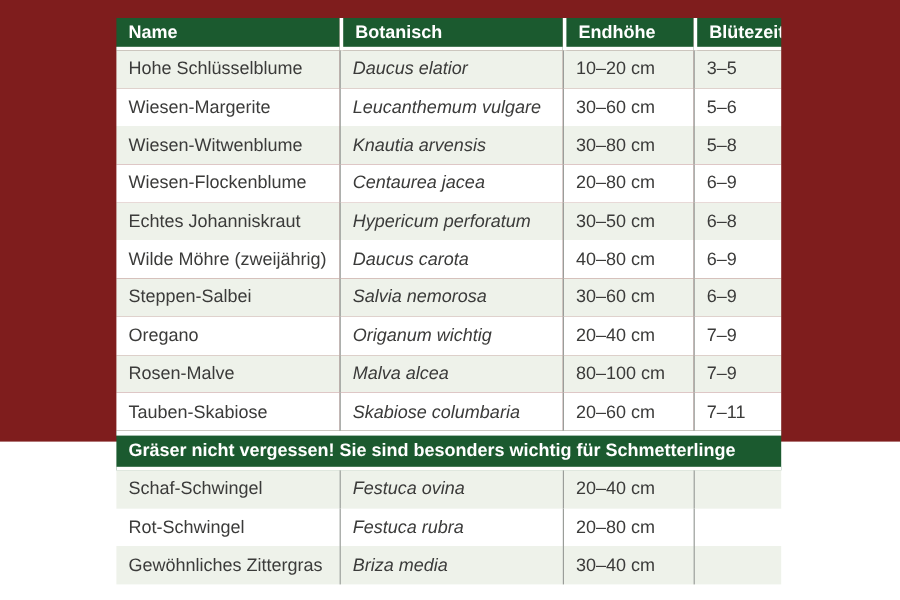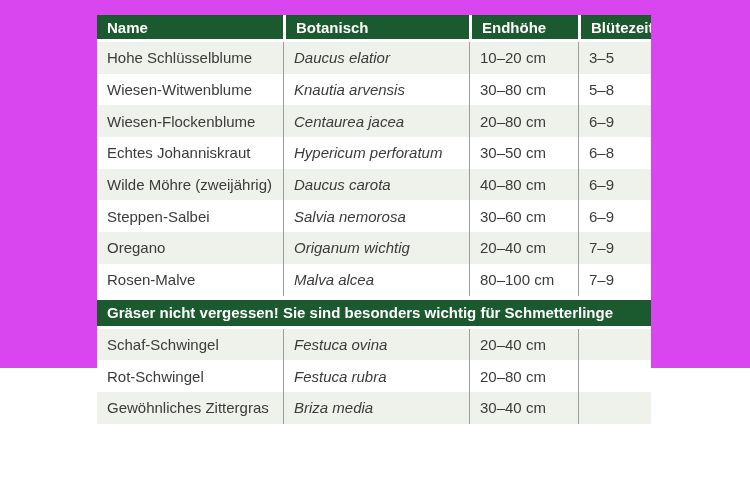--- a/index.html
+++ b/index.html
@@ -2,21 +2,21 @@
 <html><head>
 <meta charset="utf-8">
 <style>
   * { margin: 0; padding: 0; box-sizing: border-box; }
   html, body {
     width: 750px; height: 500px;
     background: #ffffff;
     overflow: hidden;
     font-family: "Liberation Sans", "DejaVu Sans", sans-serif;
   }
-  .page { position: relative; width: 750px; height: 368px; background: #d946ef; }
+  .page { position: relative; width: 750px; height: 368px; background: #7f1d1d; }
   .table-wrap { position: absolute; left: 97px; top: 15px; width: 554px; }
   table.plant-table {
     border-collapse: separate;
     border-spacing: 0;
     table-layout: fixed;
     width: 554px;
   }
   col.c-name      { width: 186px; }
   col.c-botanical { width: 186px; }
   col.c-height    { width: 109px; }
@@ -85,20 +85,26 @@
           </tr>
       </thead>
       <tbody id="body-main" class="data-body">
           <tr>
             <td class="col-name">Hohe Schlüsselblume</td>
             <td class="col-botanical">Daucus elatior</td>
             <td class="col-height">10–20 cm</td>
             <td class="col-bloom">3–5</td>
           </tr>
           <tr>
+            <td class="col-name">Wiesen-Margerite</td>
+            <td class="col-botanical">Leucanthemum vulgare</td>
+            <td class="col-height">30–60 cm</td>
+            <td class="col-bloom">5–6</td>
+          </tr>
+          <tr>
             <td class="col-name">Wiesen-Witwenblume</td>
             <td class="col-botanical">Knautia arvensis</td>
             <td class="col-height">30–80 cm</td>
             <td class="col-bloom">5–8</td>
           </tr>
           <tr>
             <td class="col-name">Wiesen-Flockenblume</td>
             <td class="col-botanical">Centaurea jacea</td>
             <td class="col-height">20–80 cm</td>
             <td class="col-bloom">6–9</td>
@@ -126,20 +132,26 @@
             <td class="col-botanical">Origanum wichtig</td>
             <td class="col-height">20–40 cm</td>
             <td class="col-bloom">7–9</td>
           </tr>
           <tr>
             <td class="col-name">Rosen-Malve</td>
             <td class="col-botanical">Malva alcea</td>
             <td class="col-height">80–100 cm</td>
             <td class="col-bloom">7–9</td>
           </tr>
+          <tr>
+            <td class="col-name">Tauben-Skabiose</td>
+            <td class="col-botanical">Skabiose columbaria</td>
+            <td class="col-height">20–60 cm</td>
+            <td class="col-bloom">7–11</td>
+          </tr>
         </tbody>
       <tbody>
         <tr>
           <td colspan="4" class="divider-cell">Gräser nicht vergessen! Sie sind besonders wichtig für Schmetterlinge</td>
         </tr>
       </tbody>
       <tbody id="body-grasses" class="data-body">
           <tr>
             <td class="col-name">Schaf-Schwingel</td>
             <td class="col-botanical">Festuca ovina</td>

